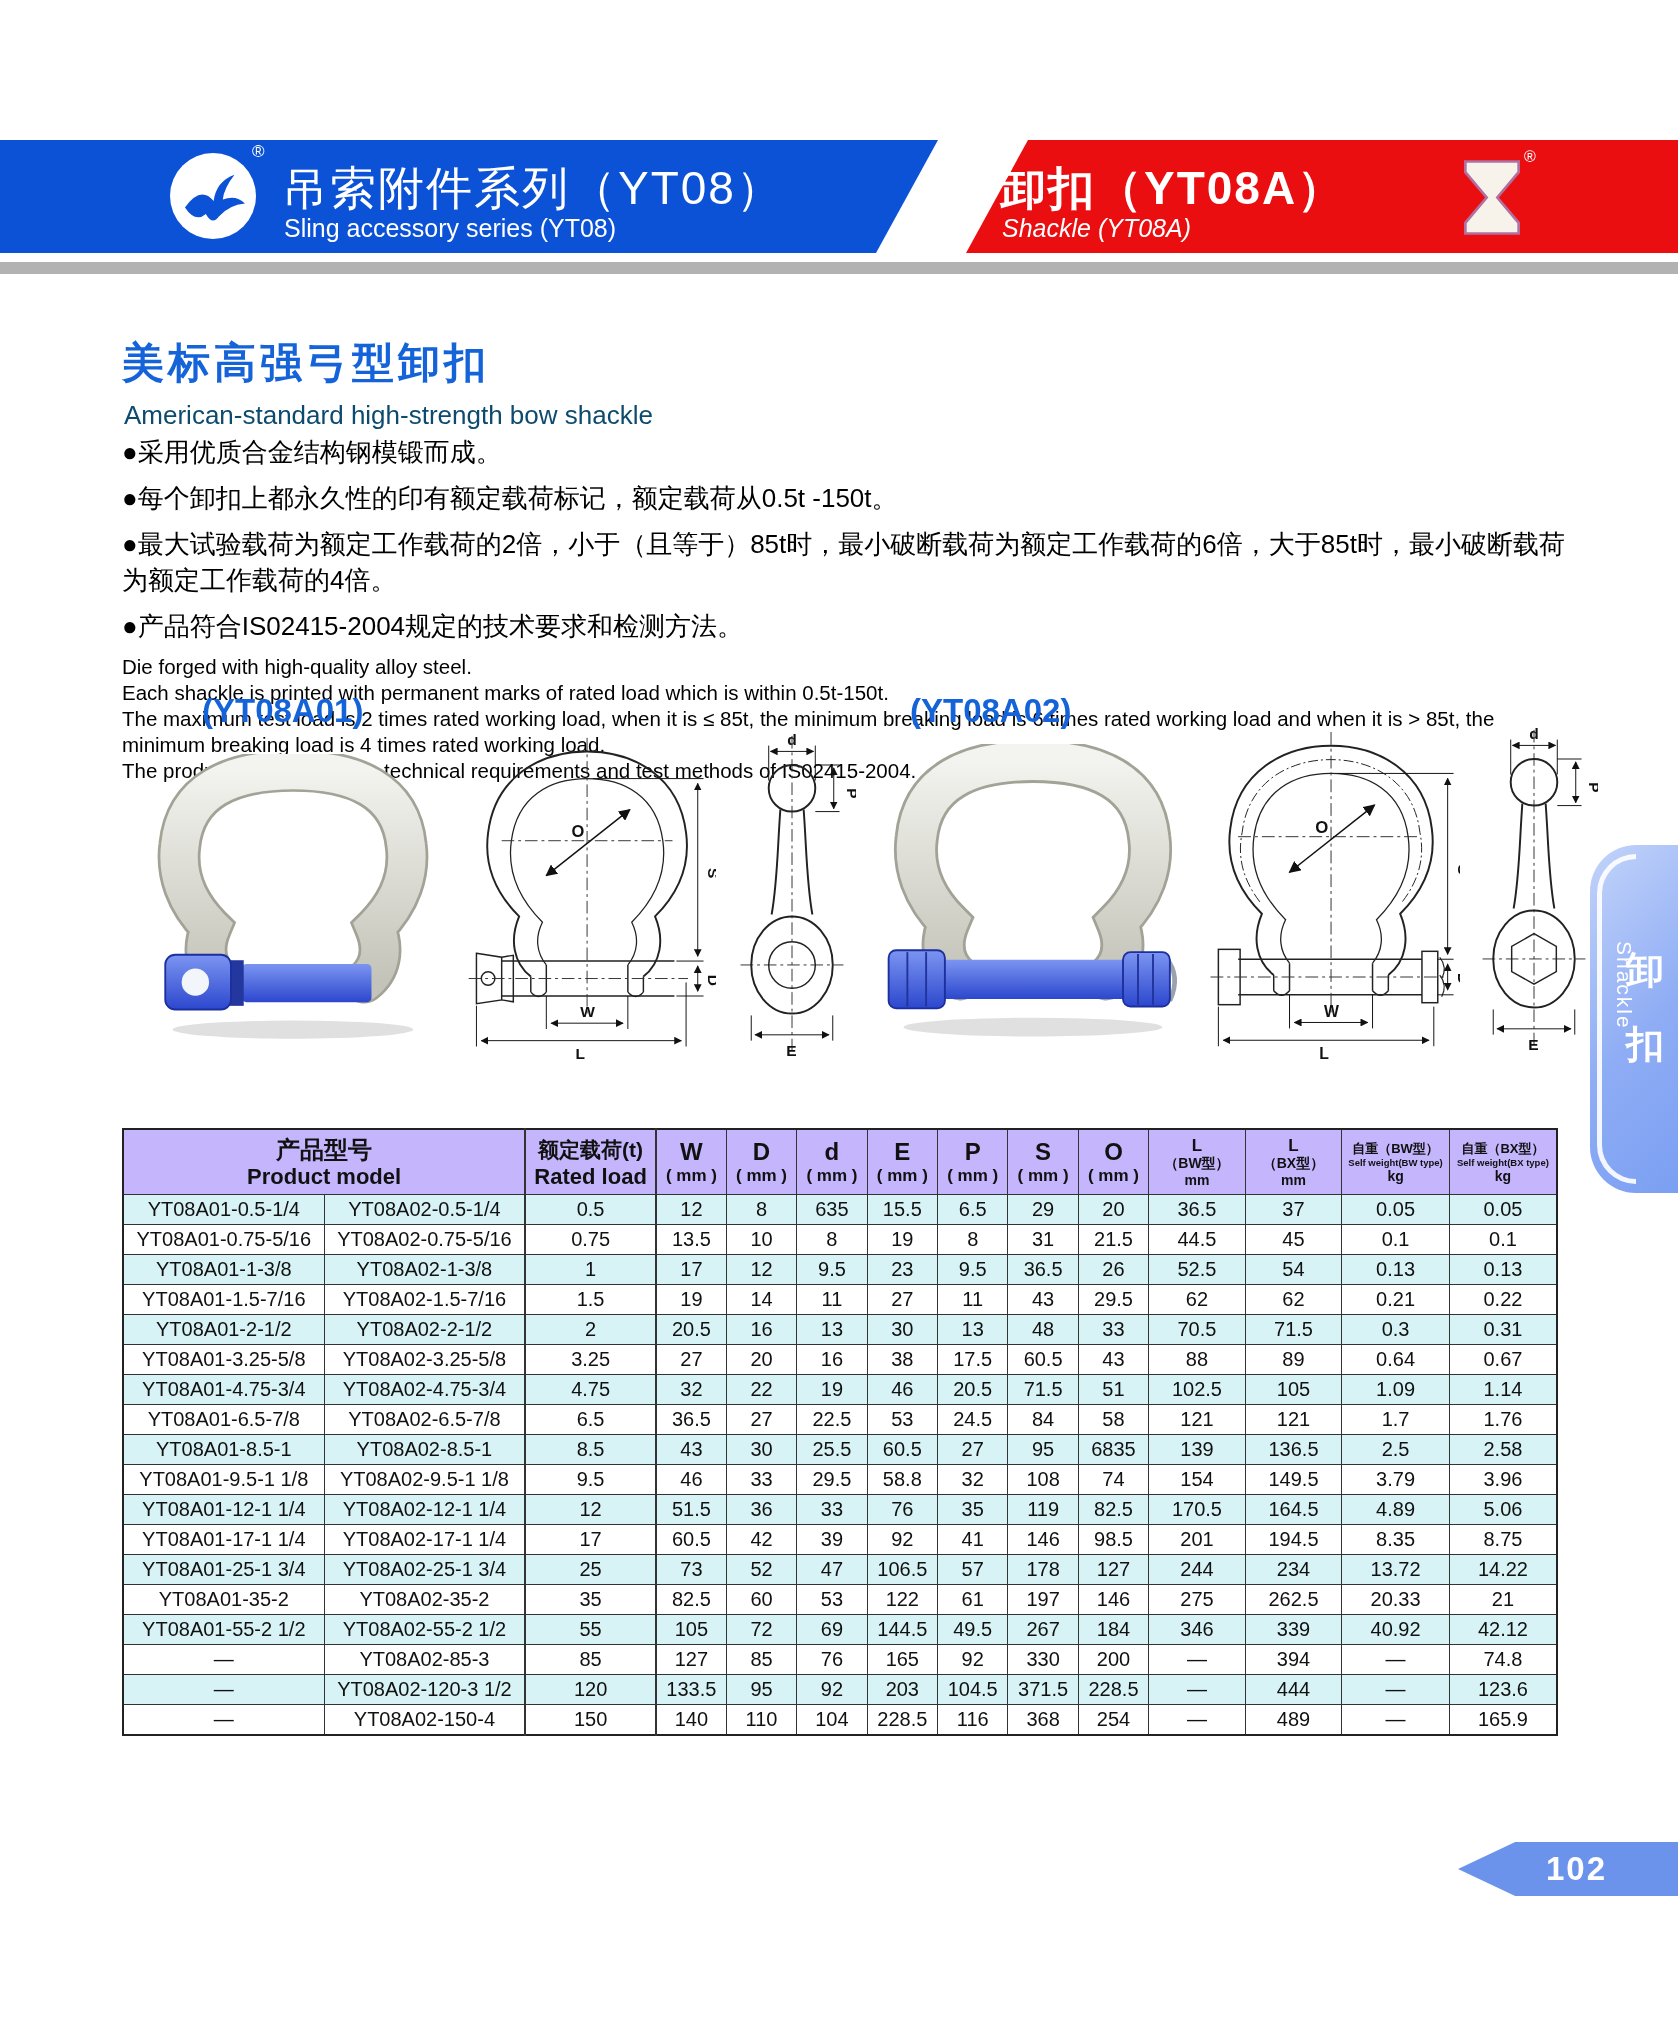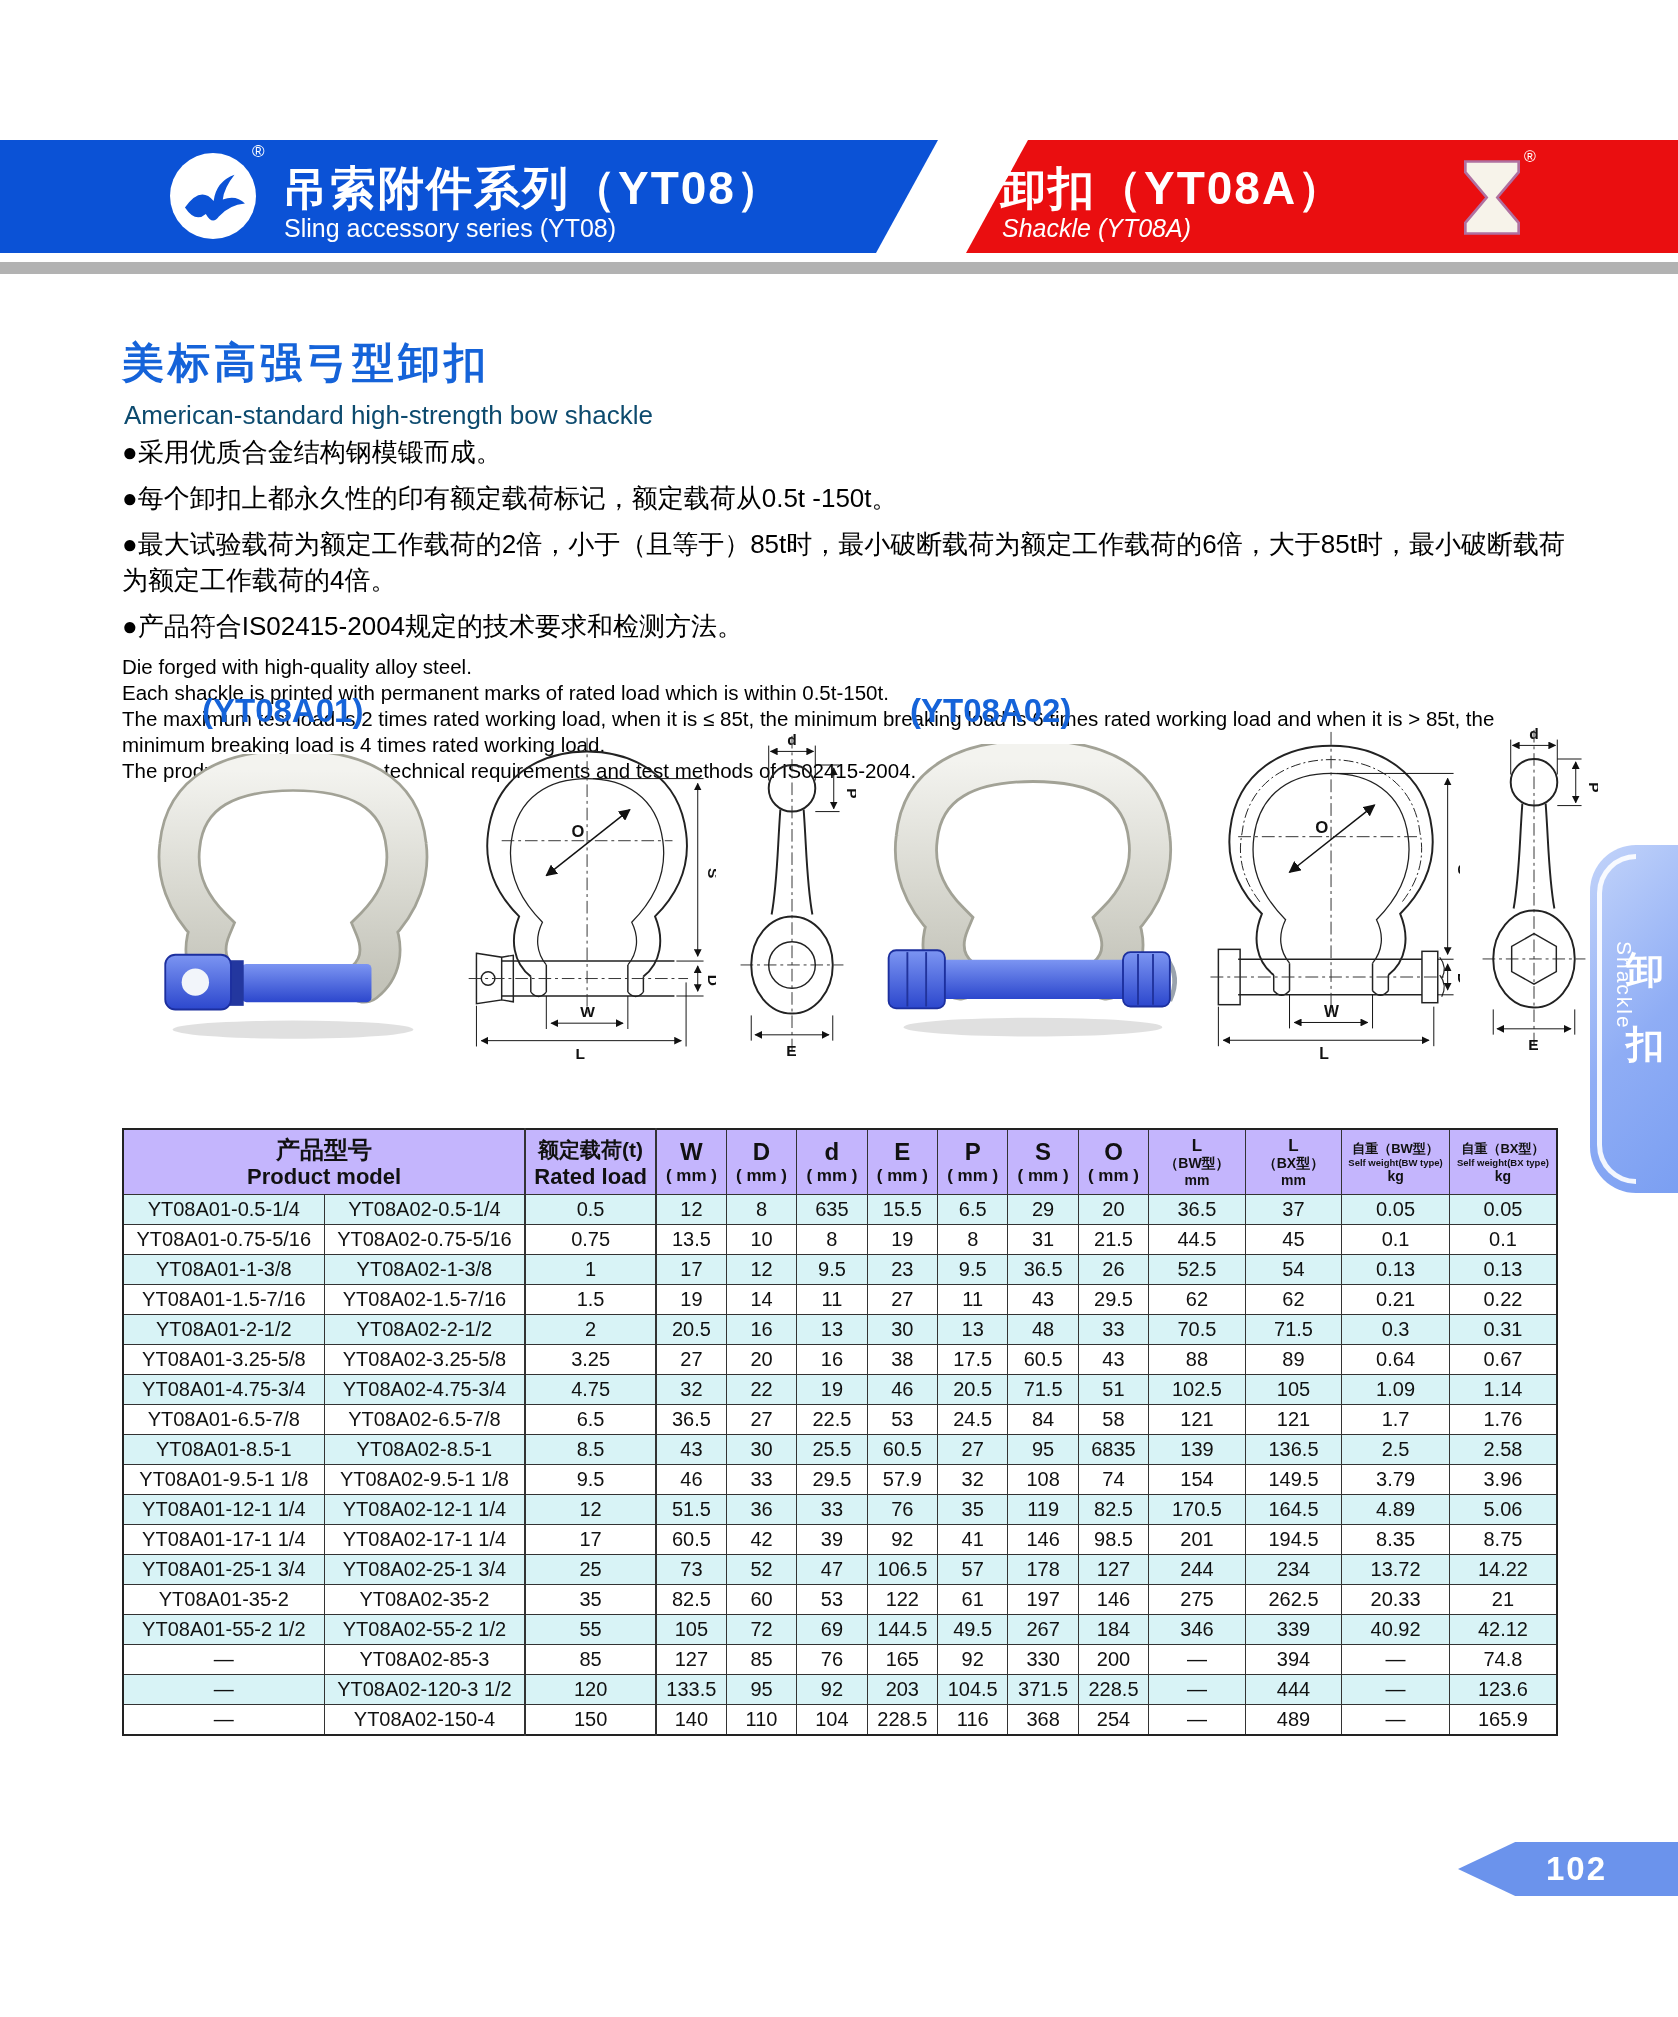--- a/index.html
+++ b/index.html
@@ -8,21 +8,21 @@
 
   
   .band{position:absolute;top:140px;left:0;width:1678px;height:113px;}
   .band-blue{position:absolute;left:0;top:0;width:938px;height:113px;background:#0b52d6;
              clip-path:polygon(0 0,100% 0,calc(100% - 62px) 100%,0 100%);}
   .band-red{position:absolute;left:966px;top:0;width:712px;height:113px;background:#ea0e10;
             clip-path:polygon(62px 0,100% 0,100% 100%,0 100%);}
   .logo-circle{position:absolute;left:170px;top:13px;width:86px;height:86px;background:#fff;border-radius:50%;}
   .logo-circle svg{position:absolute;left:7px;top:14px;width:72px;height:60px;}
   .tm-blue{position:absolute;left:252px;top:2px;color:#fff;font-size:17px;}
-  .band-zh{position:absolute;left:282px;top:18px;color:#fff;font-size:46px;font-weight:bold;letter-spacing:2px;}
+  .band-zh{position:absolute;left:282px;top:18px;color:#fff;font-size:46px;font-weight:normal;letter-spacing:2px;}
   .band-en{position:absolute;left:284px;top:74px;color:#fff;font-size:25px;}
   .red-zh{position:absolute;left:1000px;top:18px;color:#fff;font-size:46px;font-weight:bold;letter-spacing:2px;}
   .red-en{position:absolute;left:1002px;top:74px;color:#fff;font-size:25px;font-style:italic;}
   .right-logo{position:absolute;left:1452px;top:10px;width:80px;height:95px;}
   .tm-red{position:absolute;left:1524px;top:8px;color:#fff;font-size:16px;}
   .gray-bar{position:absolute;top:262px;left:0;width:1678px;height:12px;background:#b2b2b2;}
 
   
   .sec-title{position:absolute;left:122px;top:335px;color:#1563d9;font-size:42px;font-weight:bold;letter-spacing:4px;}
   .sec-sub{position:absolute;left:124px;top:400px;color:#0c4a6e;font-size:26px;}
@@ -517,21 +517,21 @@
           <td>2.5</td>
           <td>2.58</td>
         </tr>
         <tr>
           <td>YT08A01-9.5-1 1/8</td>
           <td>YT08A02-9.5-1 1/8</td>
           <td>9.5</td>
           <td>46</td>
           <td>33</td>
           <td>29.5</td>
-          <td>57.9</td>
+          <td>58.8</td>
           <td>32</td>
           <td>108</td>
           <td>74</td>
           <td>154</td>
           <td>149.5</td>
           <td>3.79</td>
           <td>3.96</td>
         </tr>
         <tr>
           <td>YT08A01-12-1 1/4</td>

